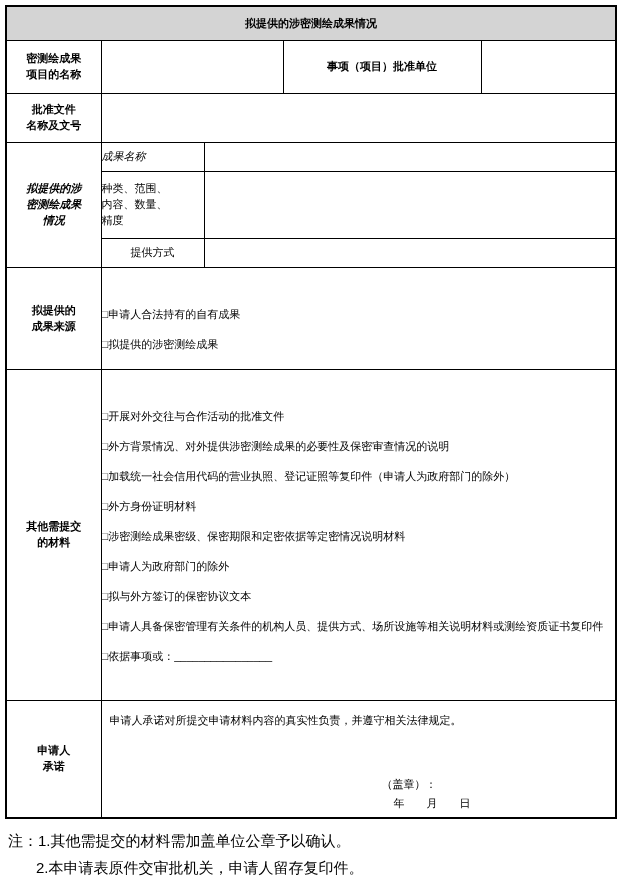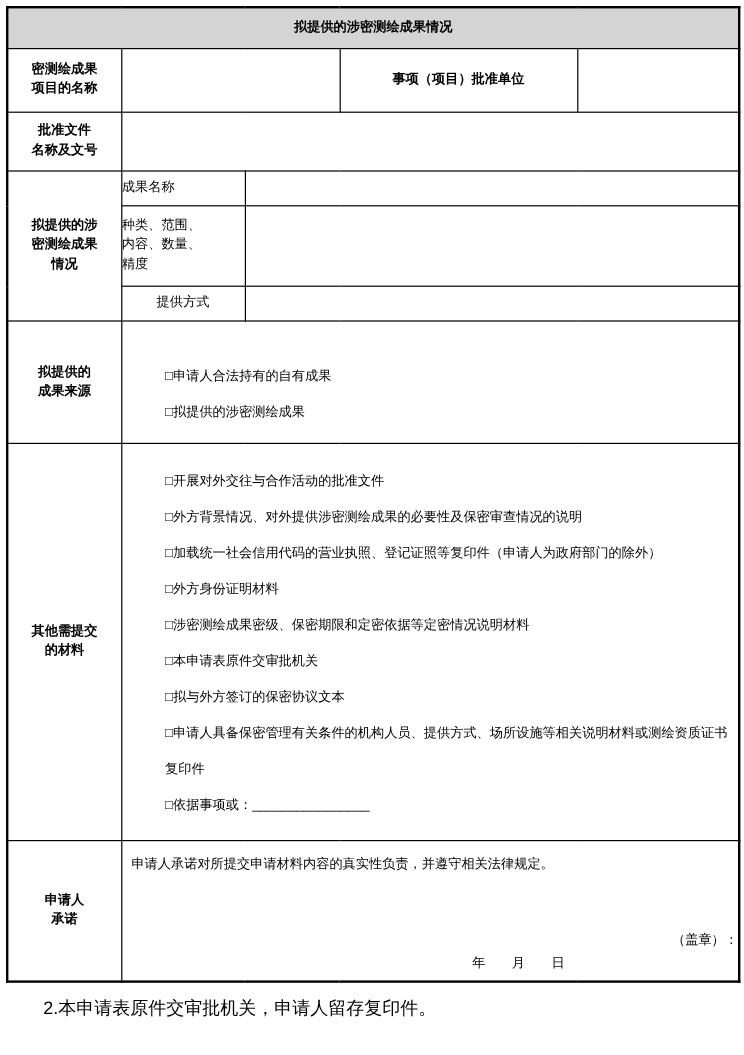--- a/index.html
+++ b/index.html
@@ -33,34 +33,34 @@
     white-space:pre-line;
     padding:2px 2px;
   }
   td.sublbl{
     text-align:left;padding:2px 2px 2px 7px;
     white-space:pre-line;font-weight:normal;
     line-height:1.5;
   }
   td.input{background:#fff;}
   td.content{vertical-align:top;padding:0 6px 0 8px;}
-  .chk-list{line-height:30px;margin-left:36px;}
+  .chk-list{line-height:30px;}
   .chk-list.src{padding-top:21px;}
   .chk-list.mat{padding-top:2px;}
   .chk .box{display:inline;}
   .commit-cell{vertical-align:top;}
   .commit-statement{padding:7px 6px 0 8px;}
-  .commit-seal{margin-top:48px;padding-left:280px;text-align:right;}
+  .commit-seal{margin-top:48px;padding-left:280px;}
   .commit-date{margin-top:4px;padding-left:292px;}
   .notes{padding:8px 0 0 3px;font-size:15px;line-height:27px;}
   .note-2{padding-left:28px;}
   
   tr.r-a td{height:52px;}
   tr.r-b td{height:48px;}
-  tr.r-c1 td{height:28px;}
+  tr.r-c1 td{height:28px;font-style:italic;}
   tr.r-c2 td{height:66px;}
   tr.r-c3 td{height:28px;text-align:center;}
   tr.r-d td{height:101px;}
   tr.r-e td{height:330px;}
   tr.r-f td{height:116px;}
 </style>
 </head>
 <body>
 
 <div class="page">
@@ -124,36 +124,37 @@
     <tr class="r-e">
       <td class="lbl">其他需提交
 的材料</td>
       <td class="content" colspan="4">
         <div class="chk-list mat">
           <div class="chk"><span class="box">□</span><span>开展对外交往与合作活动的批准文件</span></div>
           <div class="chk"><span class="box">□</span><span>外方背景情况、对外提供涉密测绘成果的必要性及保密审查情况的说明</span></div>
           <div class="chk"><span class="box">□</span><span>加载统一社会信用代码的营业执照、登记证照等复印件（申请人为政府部门的除外）</span></div>
           <div class="chk"><span class="box">□</span><span>外方身份证明材料</span></div>
           <div class="chk"><span class="box">□</span><span>涉密测绘成果密级、保密期限和定密依据等定密情况说明材料</span></div>
-          <div class="chk"><span class="box">□</span><span>本申请表原件交审批机关</span></div>
+          <div class="chk"><span class="box">□</span><span>申请人为政府部门的除外</span></div>
           <div class="chk"><span class="box">□</span><span>拟与外方签订的保密协议文本</span></div>
           <div class="chk"><span class="box">□</span><span>申请人具备保密管理有关条件的机构人员、提供方式、场所设施等相关说明材料或测绘资质证书复印件</span></div>
           <div class="chk"><span class="box">□</span><span>依据事项或：________________</span></div>
         </div>
       </td>
     </tr>
 
     <tr class="r-f">
       <td class="lbl">申请人
 承诺</td>
       <td class="commit-cell" colspan="4">
         <div class="commit-statement">申请人承诺对所提交申请材料内容的真实性负责，并遵守相关法律规定。</div>
         <div class="commit-seal">（盖章）：</div>
         <div class="commit-date">年　　月　　日</div>
       </td>
     </tr>
   </tbody>
     </table>
 
   <div class="notes">
+    <div class="note-1">注：1.其他需提交的材料需加盖单位公章予以确认。</div>
     <div class="note-2">2.本申请表原件交审批机关，申请人留存复印件。</div>
   </div>
 </div>
 
 </body></html>

